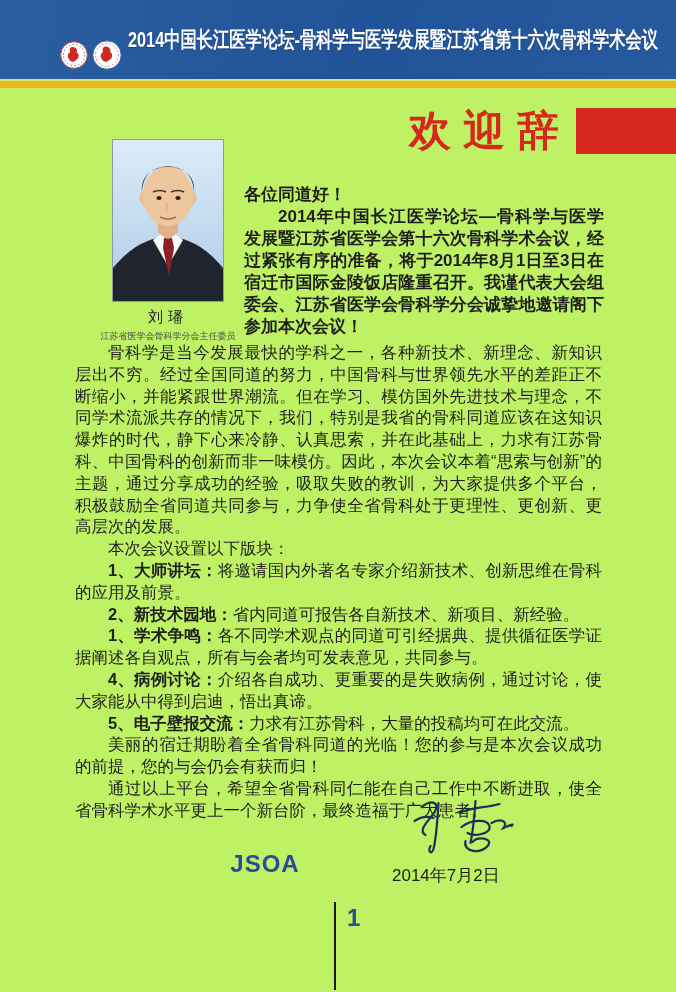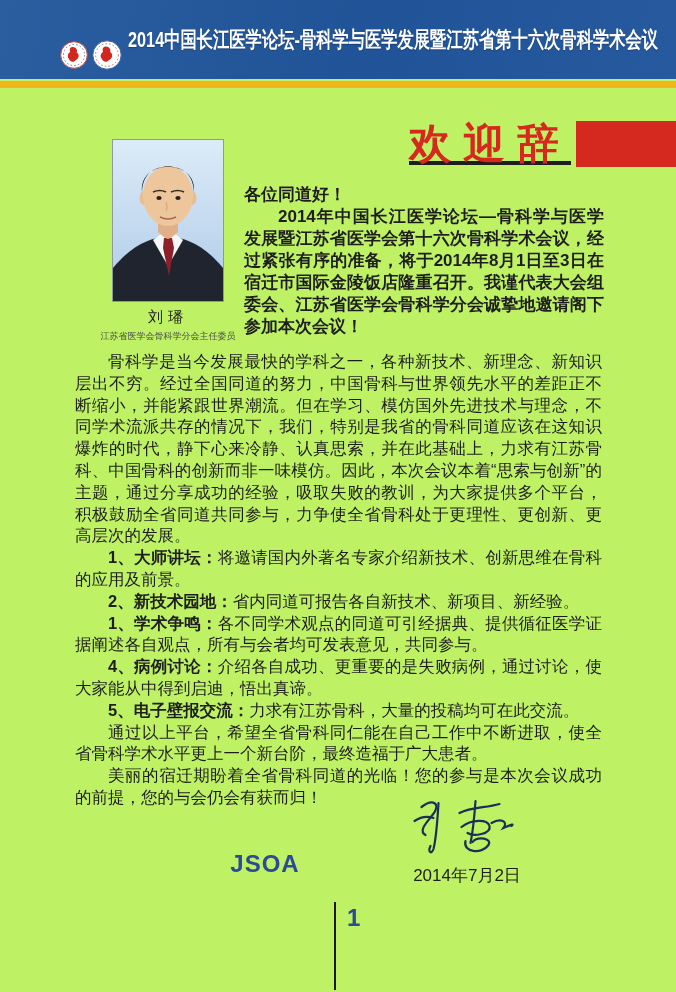--- a/index.html
+++ b/index.html
@@ -8,43 +8,43 @@
   
   .banner{position:absolute;left:0;top:0;width:676px;height:79px;
           background:linear-gradient(100deg,#2b5e9f 0%,#205397 55%,#26599e 100%);}
   .logo{position:absolute;}
   .banner-title{position:absolute;left:128px;top:40px;white-space:nowrap;
                 color:#ffffff;font-weight:bold;font-size:22px;
                 transform:translateY(-50%) scaleX(0.74);transform-origin:left center;
                 text-shadow:0 1px 1px rgba(0,0,0,.25);}
   .goldbar{position:absolute;left:0;top:81px;width:676px;height:7px;background:#f2b51c;}
   
-  .welcome{position:absolute;top:121px;right:0;height:46px;display:flex;align-items:center;text-decoration:underline;}
+  .welcome{position:absolute;top:108px;right:0;height:46px;display:flex;align-items:center;}
   .welcome-title{font-size:42px;line-height:46px;font-weight:bold;color:#d5281e;
                  letter-spacing:12px;margin-right:5px;}
   .welcome-block{width:100px;height:46px;background:#d5281e;}
   
   .photo-col{position:absolute;left:98px;top:139px;width:140px;text-align:center;}
   .photo-frame{width:112px;height:163px;margin:0 auto;border:1px solid #8d9aa6;
                box-sizing:border-box;background:#cfe2f3;}
   .photo-frame svg{display:block;}
   .author-name{margin-top:6px;font-size:15px;letter-spacing:5px;color:#222;}
   .author-caption{margin-top:3px;font-size:9px;color:#4a4a4a;white-space:nowrap;text-align:center;}
   
   .intro{position:absolute;left:244px;top:184px;width:360px;
          font-size:17px;line-height:22px;text-align:justify;font-weight:bold;}
   .intro p{margin:0;}
   .main{position:absolute;left:75px;top:342px;width:527px;
-        font-size:16.5px;line-height:21.8px;text-align:justify;margin-top:9px;}
+        font-size:16.5px;line-height:21.8px;text-align:justify;}
   .main p{margin:0;text-indent:2em;}
   .indent{text-indent:2em;}
   .item b{font-weight:bold;}
   
   .signature{position:absolute;left:395px;top:795px;}
-  .date{position:absolute;left:392px;top:864px;width:150px;text-align:center;
+  .date{position:absolute;left:392px;top:864px;width:150px;text-align:left;
         font-size:17px;color:#1e1e1e;}
   
   .footer-journal{position:absolute;left:205px;top:850px;width:120px;text-align:center;
                   font-size:24px;font-weight:bold;color:#2b4a9a;letter-spacing:1px;}
   .footer-line{position:absolute;left:334px;top:902px;width:2px;height:88px;background:#1a1a1a;}
   .footer-page{position:absolute;left:347px;top:904px;font-size:24px;font-weight:bold;color:#2b4a9a;}
 </style>
 </head>
 <body>
 
@@ -101,27 +101,28 @@
     <div class="author-caption">江苏省医学会骨科学分会主任委员</div>
   </div>
 
   <div class="intro">
     <p>各位同道好！</p>
     <p class="indent">2014年中国长江医学论坛—骨科学与医学发展暨江苏省医学会第十六次骨科学术会议，经过紧张有序的准备，将于2014年8月1日至3日在宿迁市国际金陵饭店隆重召开。我谨代表大会组委会、江苏省医学会骨科学分会诚挚地邀请阁下参加本次会议！</p>
   </div>
 
   <div class="main">
     <p>骨科学是当今发展最快的学科之一，各种新技术、新理念、新知识层出不穷。经过全国同道的努力，中国骨科与世界领先水平的差距正不断缩小，并能紧跟世界潮流。但在学习、模仿国外先进技术与理念，不同学术流派共存的情况下，我们，特别是我省的骨科同道应该在这知识爆炸的时代，静下心来冷静、认真思索，并在此基础上，力求有江苏骨科、中国骨科的创新而非一味模仿。因此，本次会议本着“思索与创新”的主题，通过分享成功的经验，吸取失败的教训，为大家提供多个平台，积极鼓励全省同道共同参与，力争使全省骨科处于更理性、更创新、更高层次的发展。</p>
+    <p>本次会议设置以下版块：</p>
     <p class="item"><b>1、大师讲坛：</b><span>将邀请国内外著名专家介绍新技术、创新思维在骨科的应用及前景。</span></p>
     <p class="item"><b>2、新技术园地：</b><span>省内同道可报告各自新技术、新项目、新经验。</span></p>
     <p class="item"><b>1、学术争鸣：</b><span>各不同学术观点的同道可引经据典、提供循征医学证据阐述各自观点，所有与会者均可发表意见，共同参与。</span></p>
     <p class="item"><b>4、病例讨论：</b><span>介绍各自成功、更重要的是失败病例，通过讨论，使大家能从中得到启迪，悟出真谛。</span></p>
     <p class="item"><b>5、电子壁报交流：</b><span>力求有江苏骨科，大量的投稿均可在此交流。</span></p>
+    <p>美丽的宿迁期盼着全省骨科同道的光临！您的参与是本次会议成功的前提，您的与会仍会有获而归！</p>
     <p>通过以上平台，希望全省骨科同仁能在自己工作中不断进取，使全省骨科学术水平更上一个新台阶，最终造福于广大患者。</p>
-    <p>美丽的宿迁期盼着全省骨科同道的光临！您的参与是本次会议成功的前提，您的与会仍会有获而归！</p>
   </div>
 
   <svg class="signature" width="135" height="66" viewBox="0 0 110 66">
     <g fill="none" stroke="#1b3058" stroke-width="2.2" stroke-linecap="round">
       <path d="M14,12 C26,3 34,9 25,20 C18,29 11,36 18,40"></path>
       <path d="M7,26 C13,22 20,21 26,23"></path>
       <path d="M31,8 C30,24 29,42 26,54 C24,60 20,57 23,51"></path>
       <path d="M52,18 C64,12 78,13 92,9"></path>
       <path d="M68,6 C67,20 66,34 63,48"></path>
       <path d="M54,32 C64,24 80,24 82,31 C84,39 66,42 60,38"></path>

